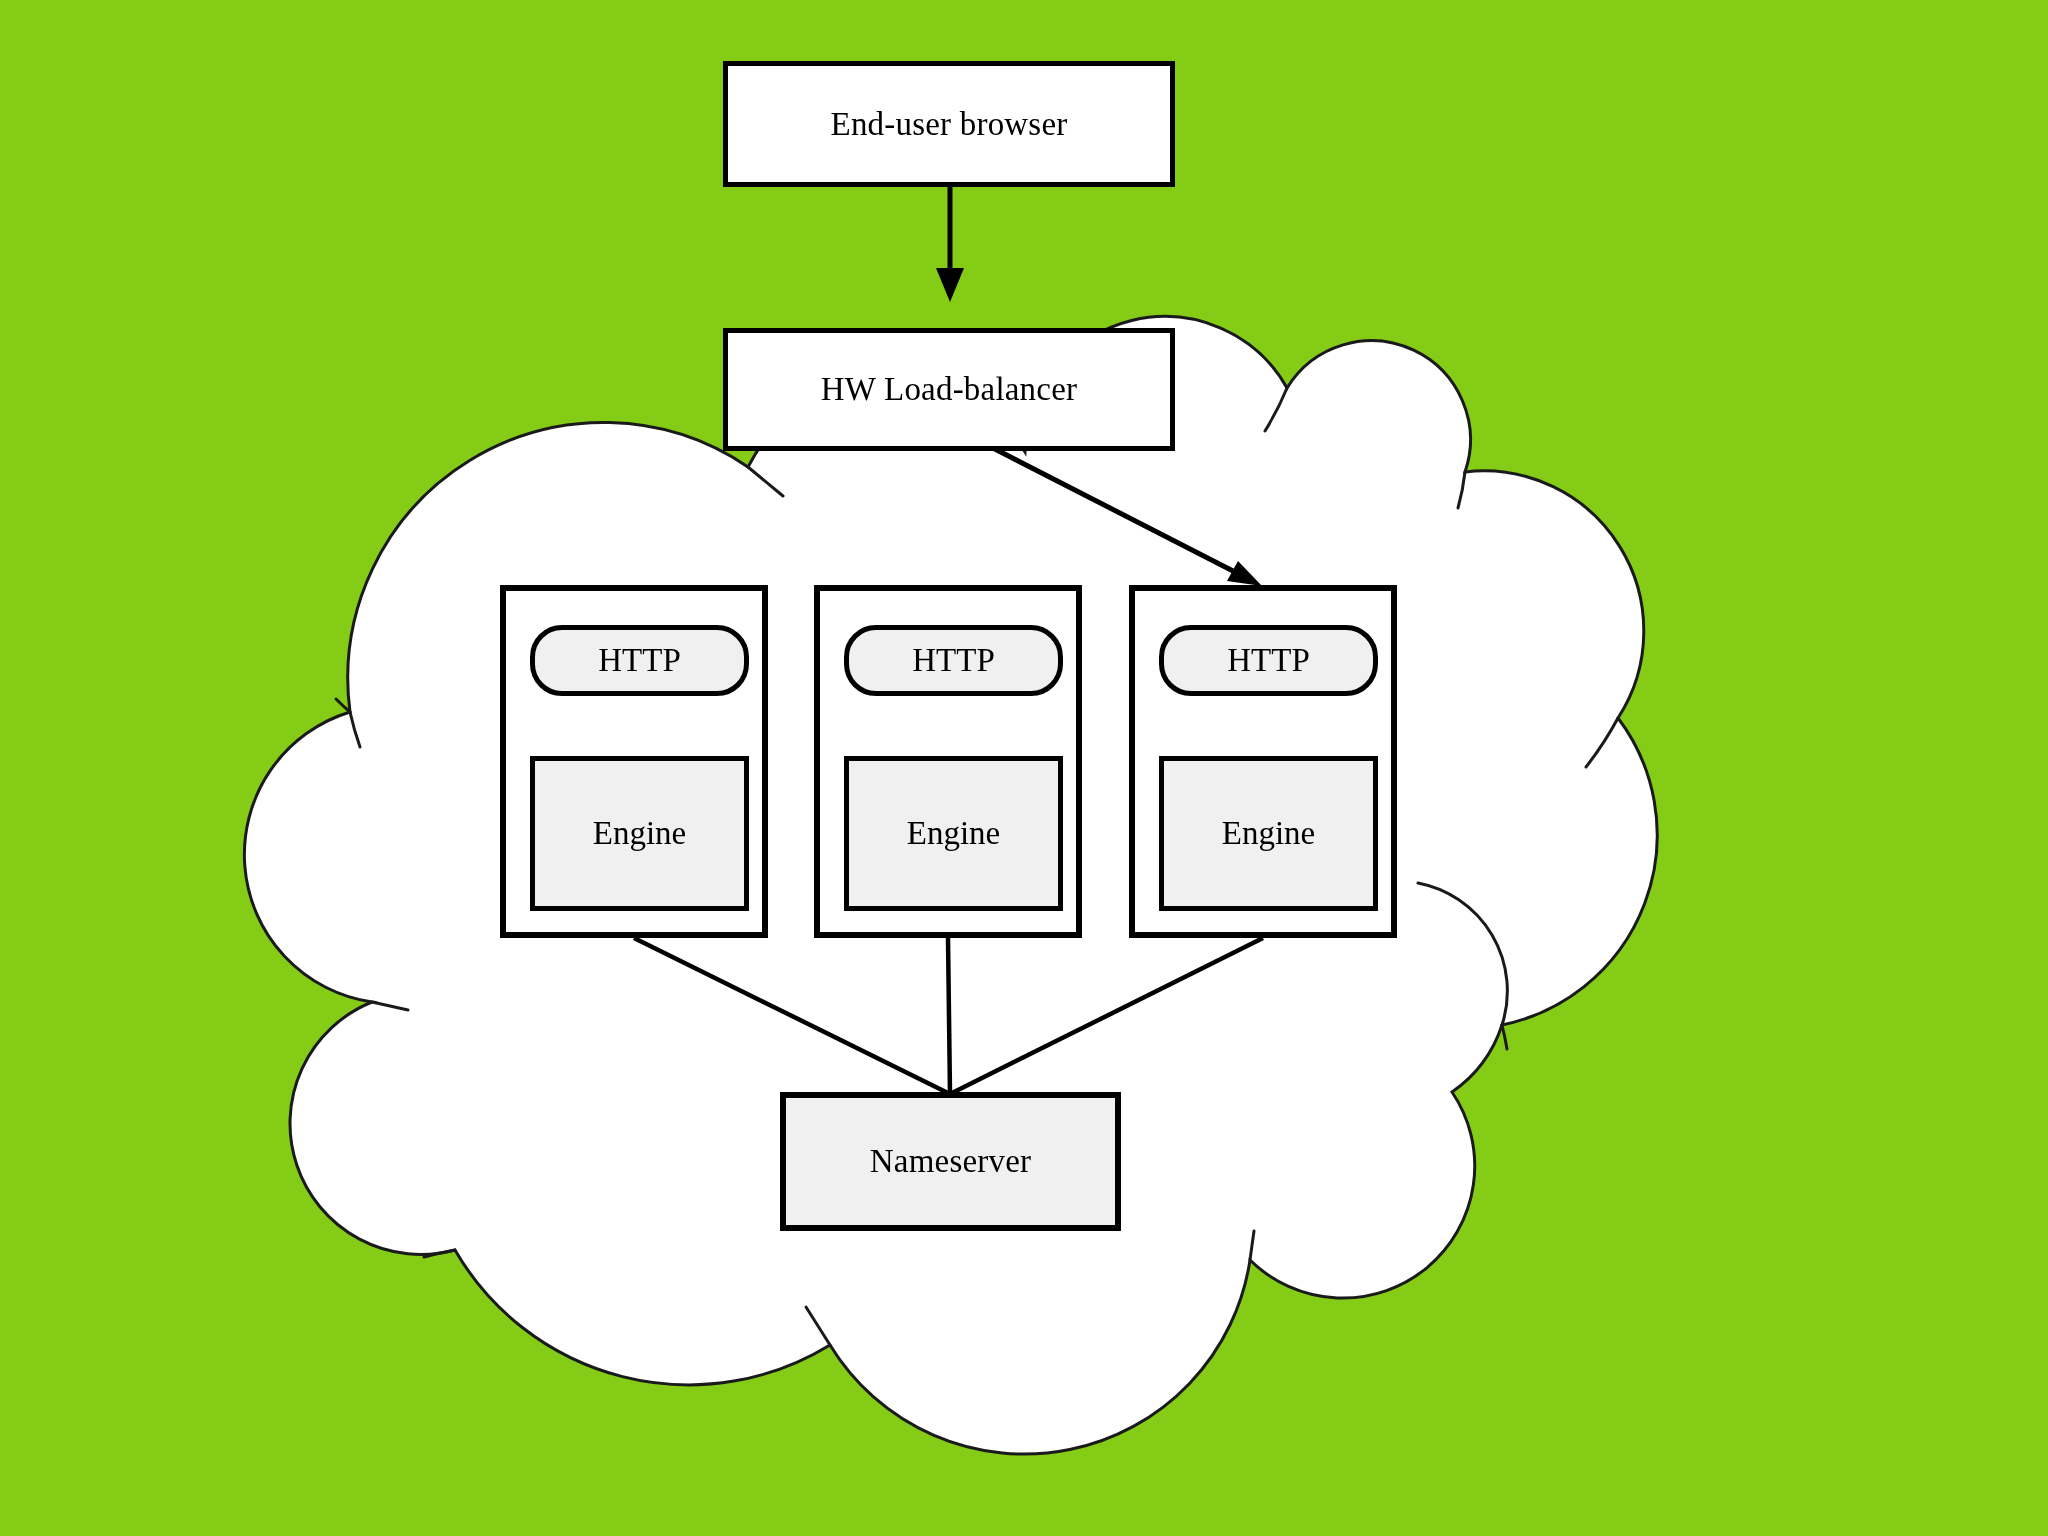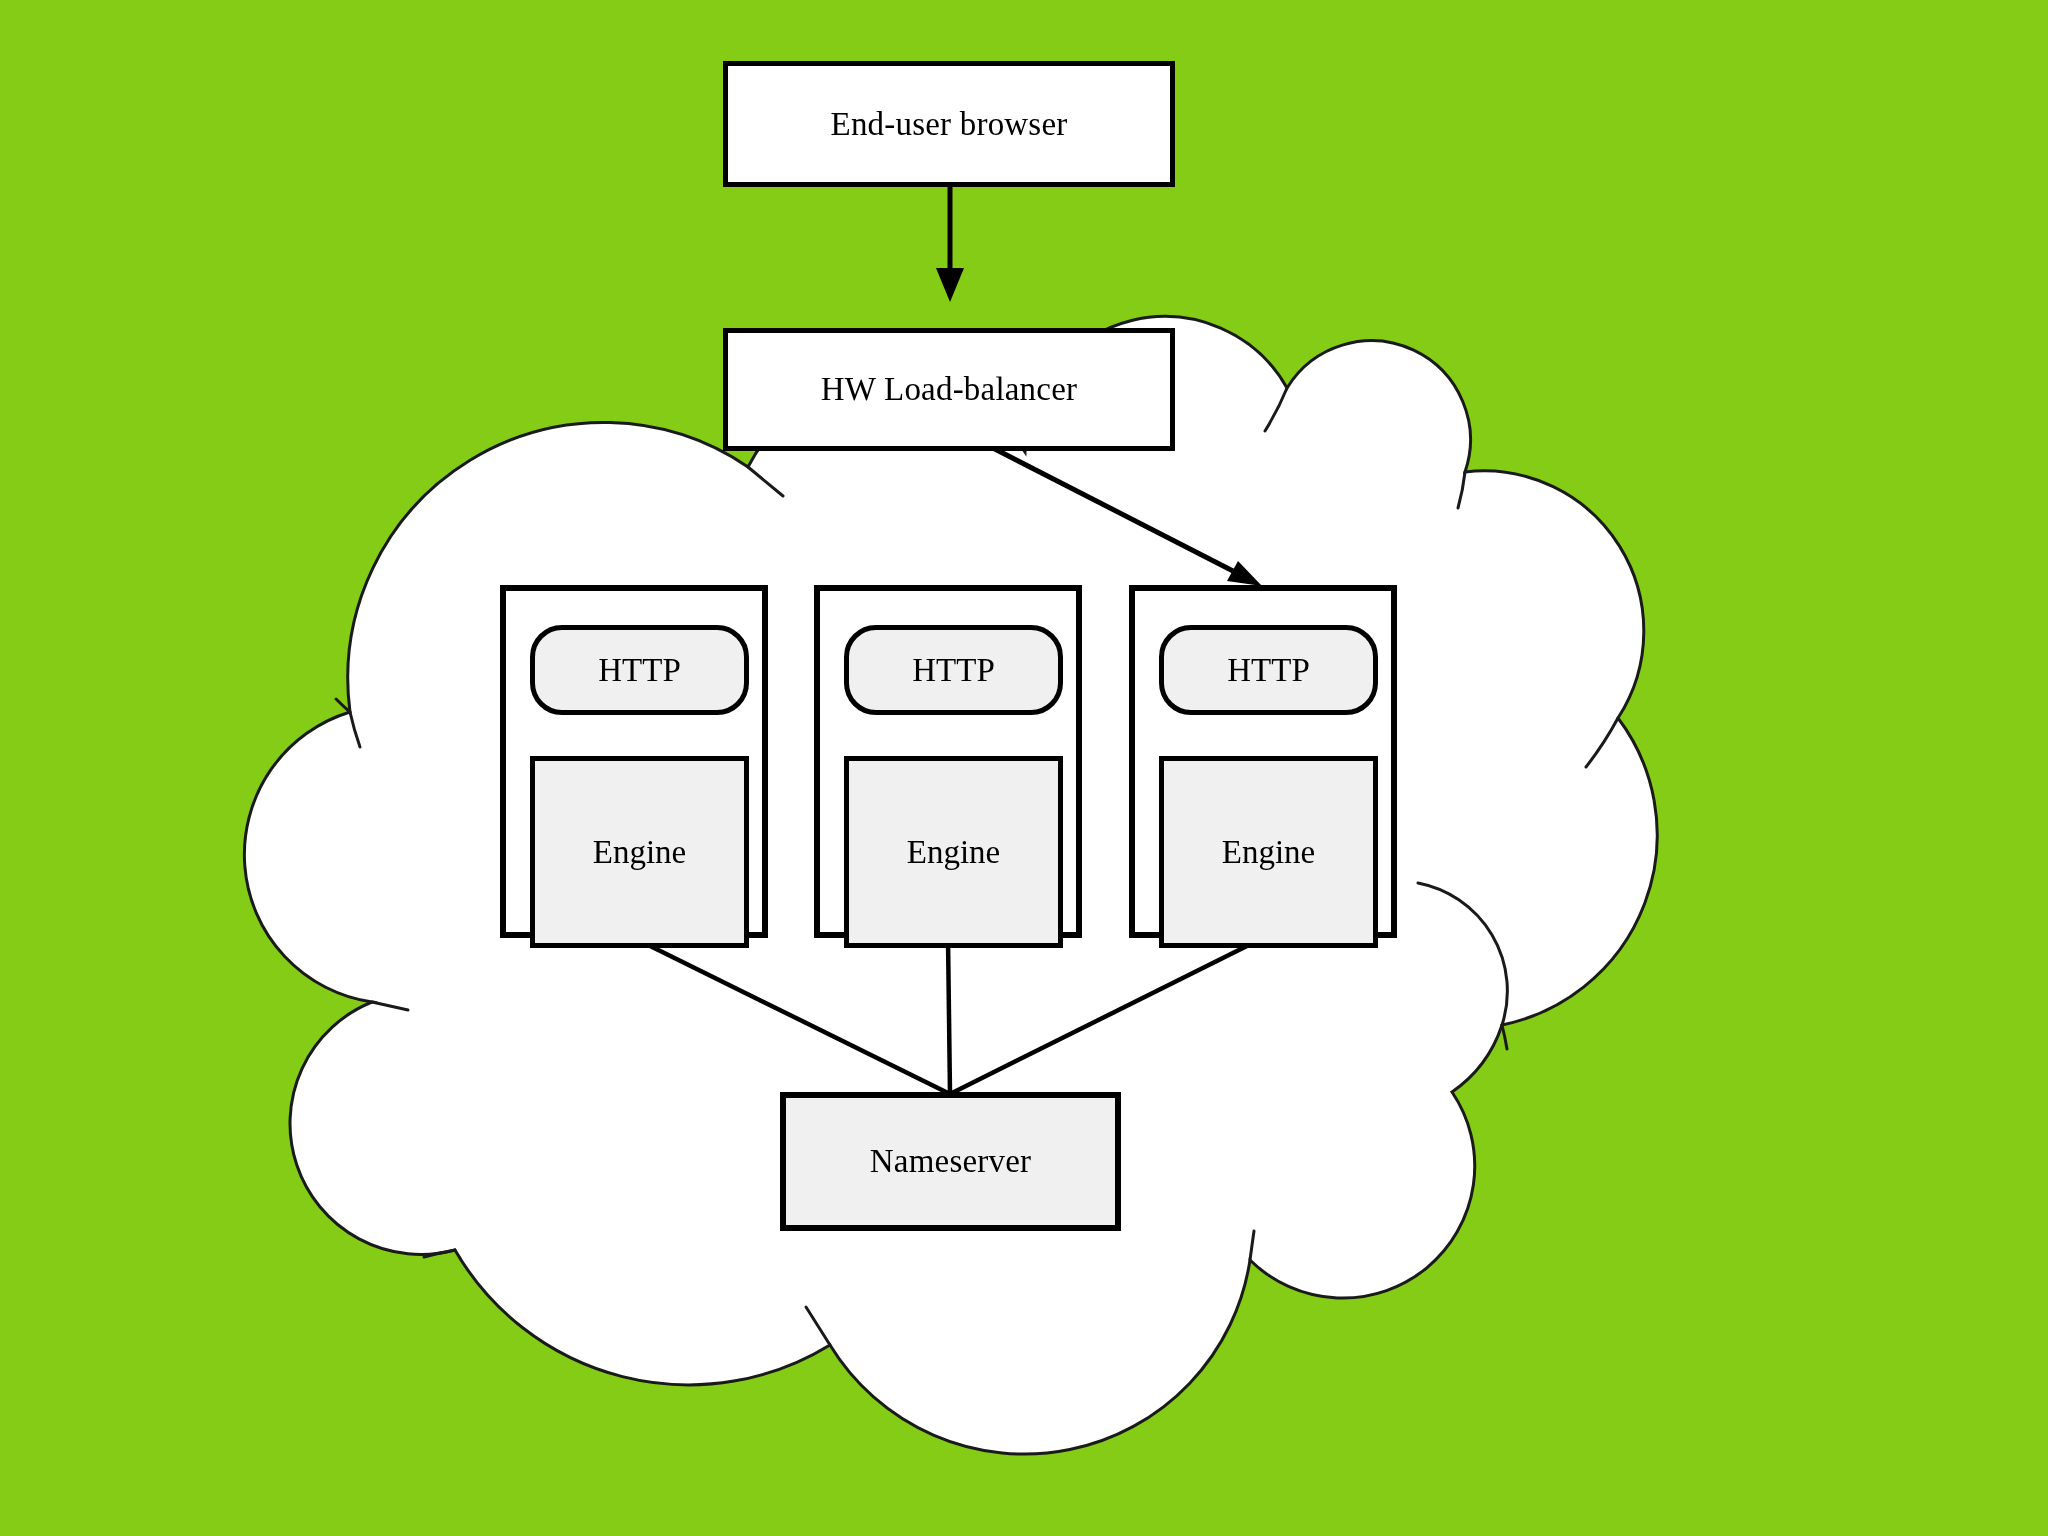--- a/index.html
+++ b/index.html
@@ -60,22 +60,22 @@
     width: 219px;
     box-sizing: border-box;
     display: flex;
     align-items: center;
     justify-content: center;
     color: #000000;
     font-size: 33px;
     background: #f0f0f0;
     border: 5px solid #000000;
   }
-  .component.http   { top: 34px;  height: 90px; border-radius: 32px; }
-  .component.engine { top: 165px; height: 192px; }
+  .component.http   { top: 34px;  height: 71px; border-radius: 32px; }
+  .component.engine { top: 165px; height: 155px; }
 
   #node-nameserver  { left: 780px; top: 1092px; width: 341px; height: 139px; }
 </style>
 </head>
 <body>
 
 <div id="screen">
 
   <svg id="diagram-svg" viewBox="0 0 2048 1536">
 

